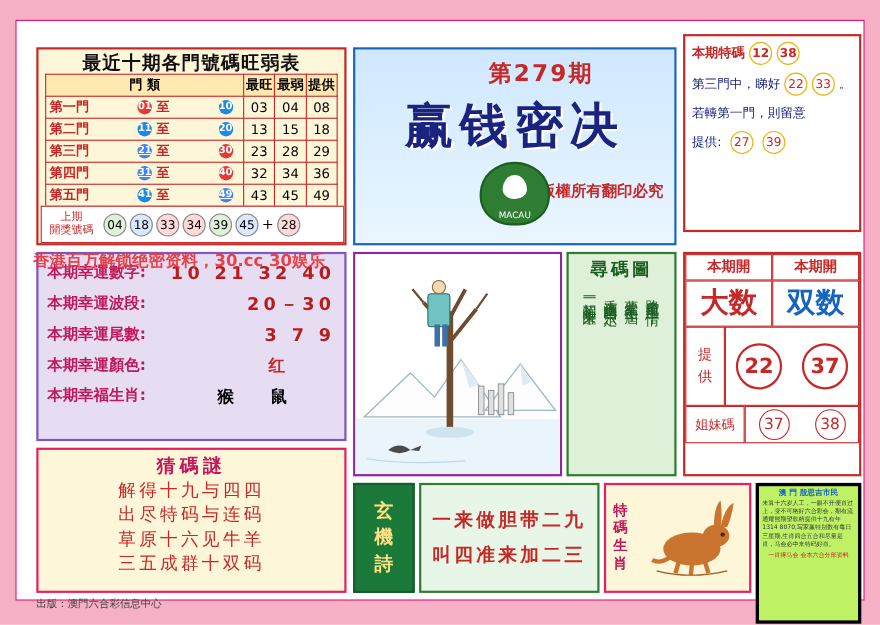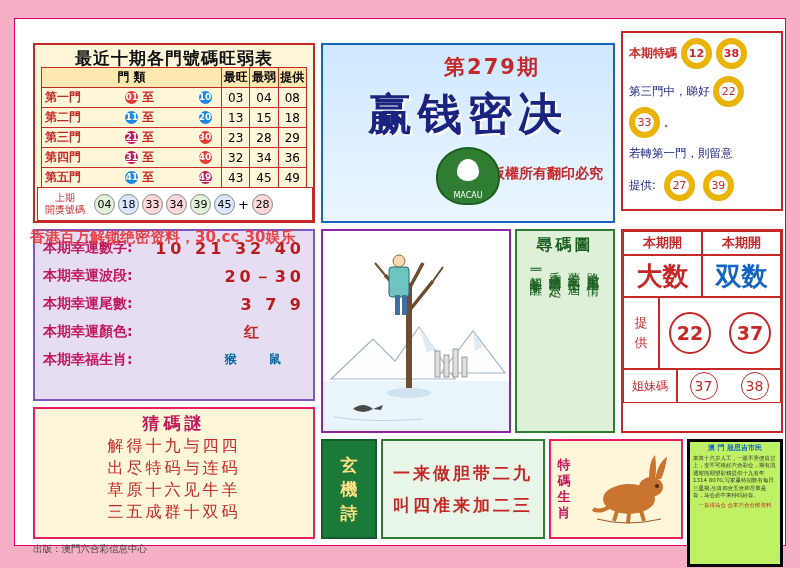--- a/index.html
+++ b/index.html
@@ -13,50 +13,50 @@
   
   #tbl{left:18px;top:24px;width:282px;height:180px;background:#fdf6d8;border:2px solid #c62828;}
   #tbl .title{height:22px;line-height:26px;text-align:center;font-size:17px;font-weight:bold;color:#111;letter-spacing:1px;}
   #tbl table{width:266px;margin:0 auto;border-collapse:collapse;font-size:12px;}
   #tbl th{background:#ffe9b0;border:1px solid #c62828;height:17px;color:#000;font-weight:bold;font-size:12px;}
   #tbl td{border:1px solid #c62828;height:17px;text-align:center;color:#000;}
   #tbl td.men{text-align:left;padding-left:3px;color:#c62828;font-weight:bold;white-space:nowrap;}
   .ball{display:inline-block;width:13px;height:13px;line-height:13px;border-radius:50%;text-align:center;font-size:9px;color:#fff;vertical-align:middle;margin-left:40px;}
   .b-red{background:#e53935;}
   .b-blue{background:#1e88e5;}
-  .b-green{background:#be185d;text-decoration:underline;}
+  .b-green{background:#3b82f6;text-decoration:underline;}
   #prev{position:absolute;left:22px;top:168px;width:274px;height:32px;border:1px solid #c62828;background:#fff;display:flex;align-items:center;}
   #prev .lbl{width:54px;font-size:10px;color:#c62828;line-height:12px;text-align:center;}
   #prev .nums{flex:1;display:flex;align-items:center;gap:3px;padding-left:2px;}
   .oball{width:19px;height:19px;border-radius:50%;border:1px solid #888;display:inline-flex;align-items:center;justify-content:center;font-size:11px;color:#000;background:#fff;}
   .ob-red{background:#ffd9d9;}.ob-blue{background:#d9e8ff;}.ob-green{background:#dff1d9;}
 
   
   #ctitle{left:306px;top:24px;width:294px;height:180px;background:linear-gradient(#cfe8ff,#eaf6ff);border:2px solid #1565c0;}
   #ctitle .issue{text-align:center;font-size:21px;font-weight:bold;color:#c62828;margin-top:8px;letter-spacing:2px;padding-left:48px;}
   #ctitle .big{text-align:center;font-size:44px;font-weight:bold;color:#1a237e;letter-spacing:6px;margin-top:4px;text-shadow:2px 2px 0 #fff;}
   #ctitle .sub{display:flex;justify-content:flex-end;padding:0 10px;margin-top:21px;}
   #ctitle .sub span{font-size:14px;font-weight:bold;color:#c62828;}
   #emblem{position:absolute;left:50%;margin-left:-32px;top:102px;width:64px;height:58px;background:#2e7d32;border-radius:50% 50% 45% 45%;border:2px solid #1b5e20;display:flex;align-items:flex-end;justify-content:center;color:#fff;font-size:8px;padding-bottom:3px;box-sizing:border-box;}
   #emblem .lotus{position:absolute;top:10px;left:50%;margin-left:-11px;width:22px;height:22px;background:#fff;border-radius:50% 50% 50% 50%/60% 60% 40% 40%;}
   #emblem .capt{position:relative;z-index:2;}
 
   
   #tk{left:606px;top:12px;width:162px;height:180px;background:#fff;border:2px solid #c62828;padding:5px 6px;}
   #tk .row1{display:flex;align-items:center;gap:4px;font-size:12px;color:#c62828;font-weight:bold;}
   #tk .line{font-size:11.5px;color:#1a237e;margin-top:7px;line-height:16px;}
-  #tk .ib{display:inline-flex;width:19px;height:19px;border-radius:50%;border:6px solid #eab308;color:#c62828;align-items:center;justify-content:center;font-size:11px;vertical-align:middle;}
+  #tk .ib{display:inline-flex;width:19px;height:19px;border-radius:50%;border:1px solid #eab308;color:#c62828;align-items:center;justify-content:center;font-size:11px;vertical-align:middle;}
   #tk .prov{margin-top:9px;display:flex;align-items:center;gap:8px;font-size:11.5px;color:#1a237e;}
 
   
   #lucky{left:18px;top:210px;width:282px;height:172px;background:#e6ddf2;border:2px solid #7e57c2;padding:8px 8px 0 8px;}
   #lucky .lrow{display:flex;height:28px;font-size:14px;font-weight:bold;color:#c2185b;}
   #lucky .lrow .v{margin-left:auto;color:#b91c1c;font-size:16px;letter-spacing:4px;}
   #lucky .lrow .vr{margin-left:auto;margin-right:46px;color:#c62828;font-size:15px;}
-  #lucky .lrow .vz{margin-left:auto;margin-right:10px;color:#0369a1;font-size:12px;letter-spacing:14px;}
+  #lucky .lrow .vz{margin-left:auto;margin-right:30px;color:#000000;font-size:15px;letter-spacing:14px;}
 
   
   #poem{left:18px;top:388px;width:282px;height:132px;background:#fdf6d8;border:2px solid #e91e63;}
   #poem .ptitle{text-align:center;font-size:17px;font-weight:bold;color:#c2185b;margin-top:3px;letter-spacing:4px;}
   #poem .pl{text-align:center;font-size:16px;color:#c62828;line-height:22px;letter-spacing:3px;}
 
   
   #pic{left:306px;top:210px;width:190px;height:204px;background:#fff;border:2px solid #8e24aa;overflow:hidden;}
 
   

